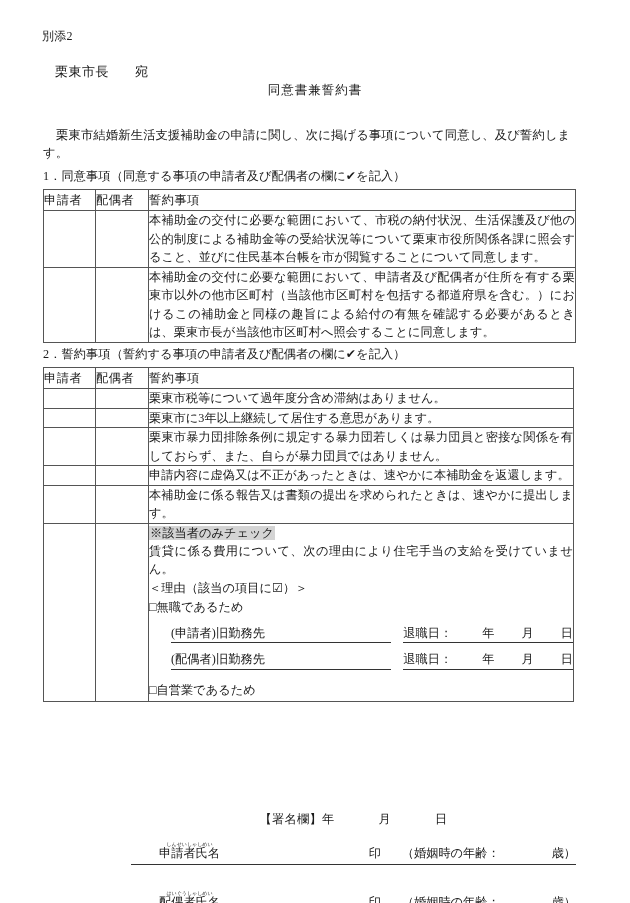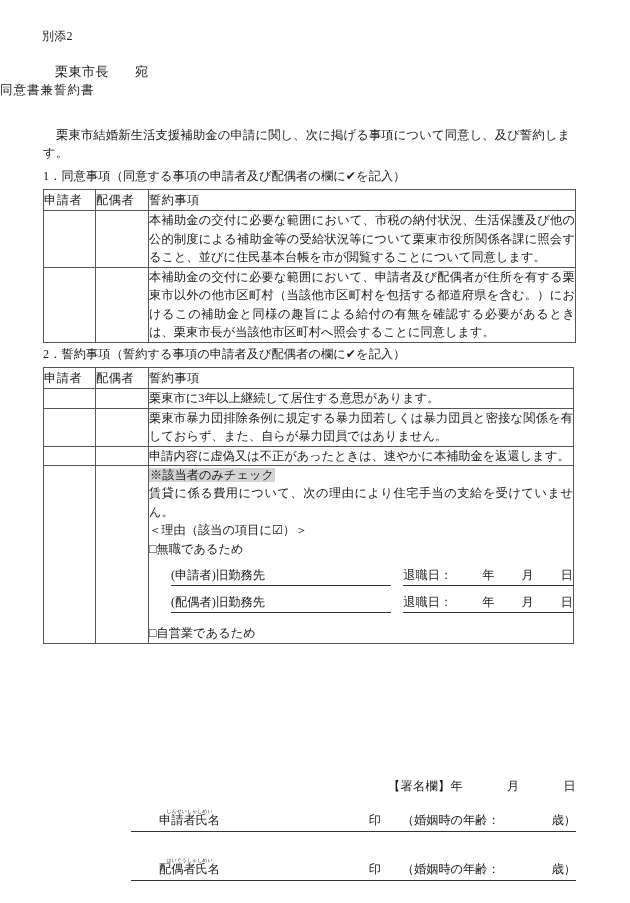--- a/index.html
+++ b/index.html
@@ -38,21 +38,21 @@
     top: 59px;
     font-size: 13px;
     letter-spacing: 0.5px;
   }
   .addressee .gap { display: inline-block; width: 26px; }
   .doc-title {
     position: absolute;
     left: 0;
     top: 78px;
     width: 630px;
-    text-align: left;
+    text-align: center;
     font-size: 12.5px;
     letter-spacing: 1px;
   }
   .intro {
     position: absolute;
     left: 43px;
     top: 122px;
     width: 545px;
     font-size: 12.3px;
     letter-spacing: 0.15px;
@@ -135,23 +135,24 @@
   
   .sig-area {
     position: absolute;
     left: 131px;
     top: 774px;
     width: 445px;
     font-size: 12.2px;
   }
   .sig-head-row {
     display: flex;
-    justify-content: flex-end;
+    justify-content: center;
     align-items: baseline;
     letter-spacing: 0.3px;
+    margin-top: 33px;
   }
   .sig-date .s1 { display: inline-block; width: 44px; }
   .sig-date .s2 { display: inline-block; width: 44px; }
   .sig-row {
     display: flex;
     align-items: flex-end;
     border-bottom: 1px solid #333;
     height: 30px;
     padding-bottom: 2px;
     margin-top: 4px;
@@ -233,31 +234,41 @@
       <tr>
         <th>申請者</th>
         <th>配偶者</th>
         <th>誓約事項</th>
       </tr>
     </thead>
     <tbody>
       <tr>
         <td class="mark-cell"></td>
         <td class="mark-cell"></td>
+        <td class="body-cell">栗東市税等について過年度分含め滞納はありません。</td>
+      </tr>
+      <tr>
+        <td class="mark-cell"></td>
+        <td class="mark-cell"></td>
         <td class="body-cell">栗東市に3年以上継続して居住する意思があります。</td>
       </tr>
       <tr>
         <td class="mark-cell"></td>
         <td class="mark-cell"></td>
         <td class="body-cell">栗東市暴力団排除条例に規定する暴力団若しくは暴力団員と密接な関係を有しておらず、また、自らが暴力団員ではありません。</td>
       </tr>
       <tr>
         <td class="mark-cell"></td>
         <td class="mark-cell"></td>
         <td class="body-cell">申請内容に虚偽又は不正があったときは、速やかに本補助金を返還します。</td>
+      </tr>
+      <tr>
+        <td class="mark-cell"></td>
+        <td class="mark-cell"></td>
+        <td class="body-cell">本補助金に係る報告又は書類の提出を求められたときは、速やかに提出します。</td>
       </tr>
 
       <tr>
         <td class="mark-cell"></td>
         <td class="mark-cell"></td>
         <td class="body-cell">
           <div class="note-line"><span class="hl">※該当者のみチェック</span></div>
           <div class="note-line">賃貸に係る費用について、次の理由により住宅手当の支給を受けていません。</div>
           <div class="reason-line">＜理由（該当の項目に☑）＞</div>
           <div class="reason-line">□無職であるため</div>

